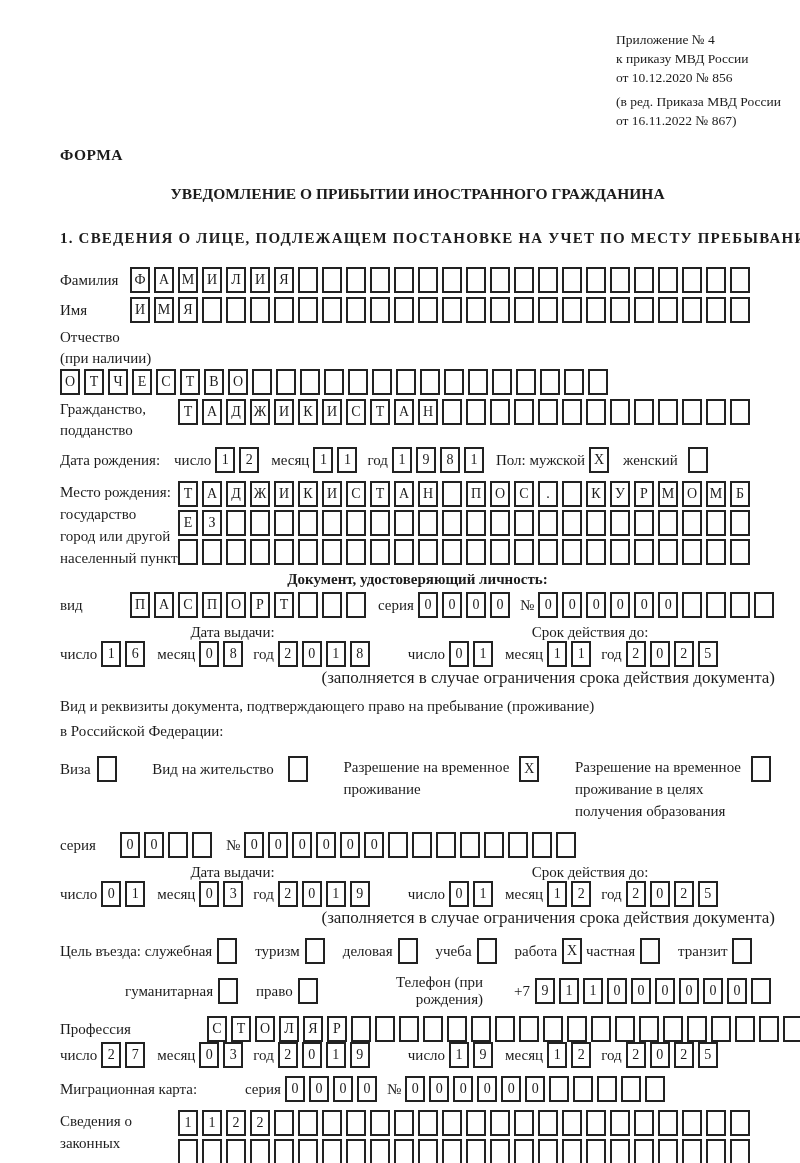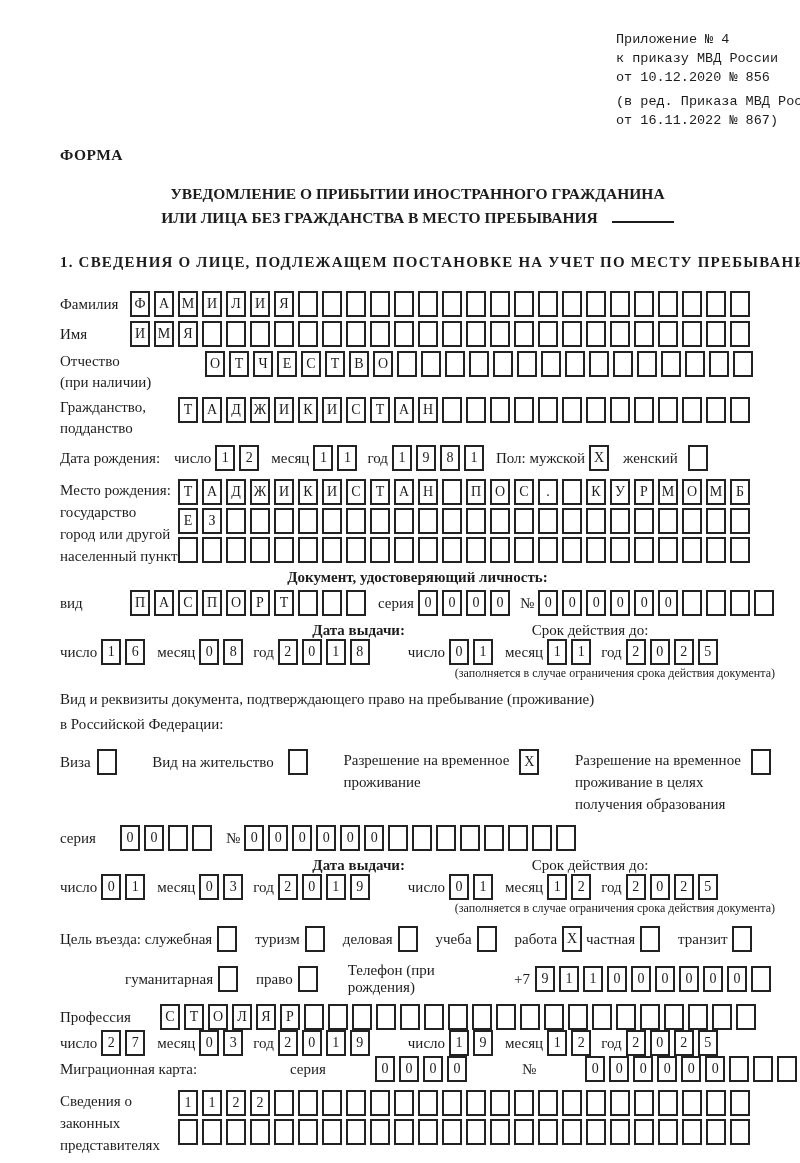--- a/index.html
+++ b/index.html
@@ -6,21 +6,21 @@
   html, body { background: #ffffff; }
   body {
     width: 800px;
     color: #1c1c1c;
     font-family: "Liberation Serif", "DejaVu Serif", serif;
     font-size: 15px;
   }
   .page { width: 800px; height: 1163px; padding: 30px 25px 20px 60px; overflow: hidden; background: #fff; }
 
   
-  .ref-block { margin-left: 556px; font-size: 13.5px; line-height: 19px; white-space: nowrap; font-family: Liberation Mono, monospace; }
+  .ref-block { margin-left: 556px; font-size: 13.5px; line-height: 19px; white-space: nowrap; }
   .ref-ed { margin-top: 5px; }
   .forma { text-align: left; font-weight: bold; font-size: 15.5px; margin-top: 16px; padding-right: 14px; letter-spacing: .5px; }
 
   
   .title { text-align: center; font-weight: bold; font-size: 15.5px; line-height: 24px; margin-top: 18px; }
   .blank-line { display: inline-block; width: 62px; border-bottom: 2px solid #1c1c1c; margin-left: 14px; height: 14px; }
 
   .section-heading { text-align: center; font-weight: bold; font-size: 15px; letter-spacing: 1.2px; margin-top: 24px; margin-bottom: 20px; white-space: nowrap; }
 
   
@@ -37,37 +37,37 @@
     width: 20px; height: 26px; border: 2px solid #222; margin-right: 4px;
     font-size: 14px; line-height: 1; flex: 0 0 auto; background: #fff;
   }
   .stack { display: flex; flex-direction: column; }
   .stack .boxes { margin-bottom: 3px; }
 
   .center-head { text-align: center; font-weight: bold; margin: 2px 0 4px 0; }
 
   
   .dhead { display: flex; margin-top: 6px; }
-  .dh1 { width: 345px; text-align: right; font-weight: bold; }
+  .dh1 { width: 345px; text-align: center; }
   .dh2 { flex: 1; text-align: center; }
   .dl { margin: 0 4px 0 0; }
   .ml6 { margin-left: 6px; } .ml8 { margin-left: 8px; text-align: right; } .ml10 { margin-left: 10px; }
   .ml14 { margin-left: 14px; } .ml26 { margin-left: 26px; } .ml34 { margin-left: 34px; }
-  .note-right { text-align: right; font-size: 12px; margin-top: 1px; }
+  .note-right { text-align: right; font-size: 17px; margin-top: 1px; }
 
   .para { line-height: 25px; margin-top: 6px; }
 
   
   .permit-row { margin-top: 12px; justify-content: space-between; }
   .ci { display: inline-flex; align-items: flex-start; }
   .ci.ac { align-items: center; }
   .ctext { text-align: left; line-height: 22px; }
 
   .purpose-row { margin-top: 10px; align-items: center; flex-wrap: nowrap; }
-  .purpose-row .dl { margin-right: 5px; }
+  .purpose-row .dl { margin-right: 5px; text-align: right; }
   .gap14 { margin-left: 14px; }
 
   .indent65 { margin-left: 65px; }
 </style>
 </head>
 <body>
 
 <div class="page">
 
   <div class="ref-block">
@@ -77,23 +77,20 @@
     <div class="ref-ed">
       <div>(в ред. Приказа МВД России</div>
       <div>от 16.11.2022 № 867)</div>
     </div>
   </div>
 
   <div class="forma">ФОРМА</div>
 
   <div class="title">
     <div>УВЕДОМЛЕНИЕ О ПРИБЫТИИ ИНОСТРАННОГО ГРАЖДАНИНА</div>
-    <div>
-      <span>ИЛИ ЛИЦА БЕЗ ГРАЖДАНСТВА В МЕСТО ПРЕБЫВАНИЯ</span><span class="blank-line"></span>
-    </div>
   </div>
 
   <div class="section-heading">1. СВЕДЕНИЯ О ЛИЦЕ, ПОДЛЕЖАЩЕМ ПОСТАНОВКЕ НА УЧЕТ ПО МЕСТУ ПРЕБЫВАНИЯ</div>
 
   <div class="row ac mb">
     <span class="lbl w70">Фамилия</span>
     <span class="boxes">
         <span class="cbox">Ф</span>
         <span class="cbox">А</span>
         <span class="cbox">М</span>
@@ -148,21 +145,21 @@
         <span class="cbox"></span>
         <span class="cbox"></span>
         <span class="cbox"></span>
         <span class="cbox"></span>
         <span class="cbox"></span>
         <span class="cbox"></span>
         <span class="cbox"></span>
       </span>
   </div>
 
-  <div class="row mb" style="margin-top:2px;">
+  <div class="row mb" style="margin-top:2px;flex-direction:column;">
     <span class="lbl w145">
       <span>Отчество</span><br>
       <span>(при наличии)</span>
     </span>
     <span class="boxes">
         <span class="cbox">О</span>
         <span class="cbox">Т</span>
         <span class="cbox">Ч</span>
         <span class="cbox">Е</span>
         <span class="cbox">С</span>
@@ -575,21 +572,21 @@
         <span class="cbox">0</span>
         <span class="cbox">0</span>
         <span class="cbox">0</span>
         <span class="cbox">0</span>
         <span class="cbox">0</span>
         <span class="cbox">0</span>
         <span class="cbox"></span>
       </span>
   </div>
 
-  <div class="row ac" style="margin-top:8px;">
+  <div class="row ac" style="margin-top:8px;gap:47px;">
     <span class="lbl w100">Профессия</span>
     <span class="boxes">
         <span class="cbox">С</span>
         <span class="cbox">Т</span>
         <span class="cbox">О</span>
         <span class="cbox">Л</span>
         <span class="cbox">Я</span>
         <span class="cbox">Р</span>
         <span class="cbox"></span>
         <span class="cbox"></span>
@@ -643,21 +640,21 @@
       </span>
     <span class="dl ml6">год</span>
     <span class="boxes">
         <span class="cbox">2</span>
         <span class="cbox">0</span>
         <span class="cbox">2</span>
         <span class="cbox">5</span>
       </span>
   </div>
 
-  <div class="row ac" style="gap:45px;">
+  <div class="row ac" style="margin-top:8px;">
     <span class="lbl" style="width:185px;">Миграционная карта:</span>
     <span class="dl">серия</span>
     <span class="boxes">
         <span class="cbox">0</span>
         <span class="cbox">0</span>
         <span class="cbox">0</span>
         <span class="cbox">0</span>
       </span>
     <span class="dl ml6">№</span>
     <span class="boxes">

